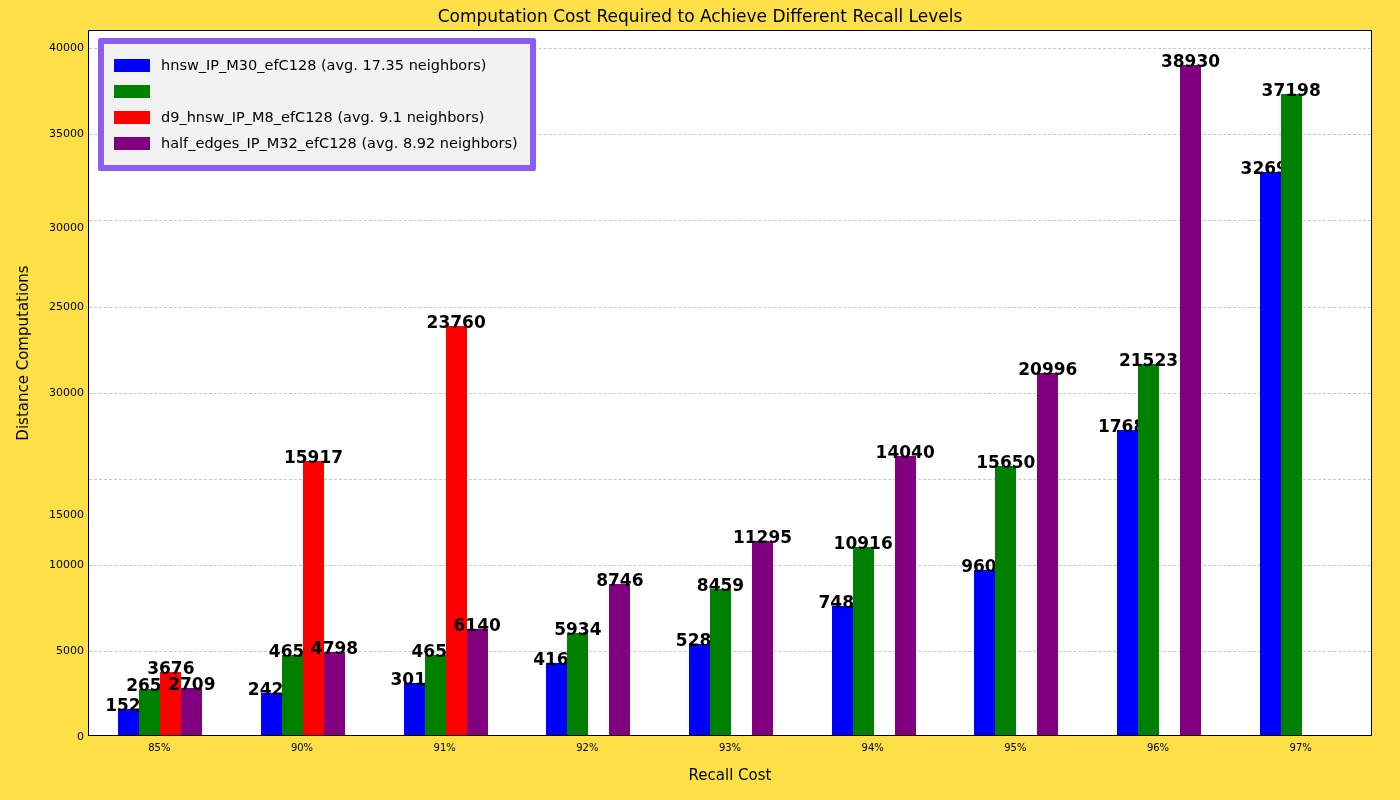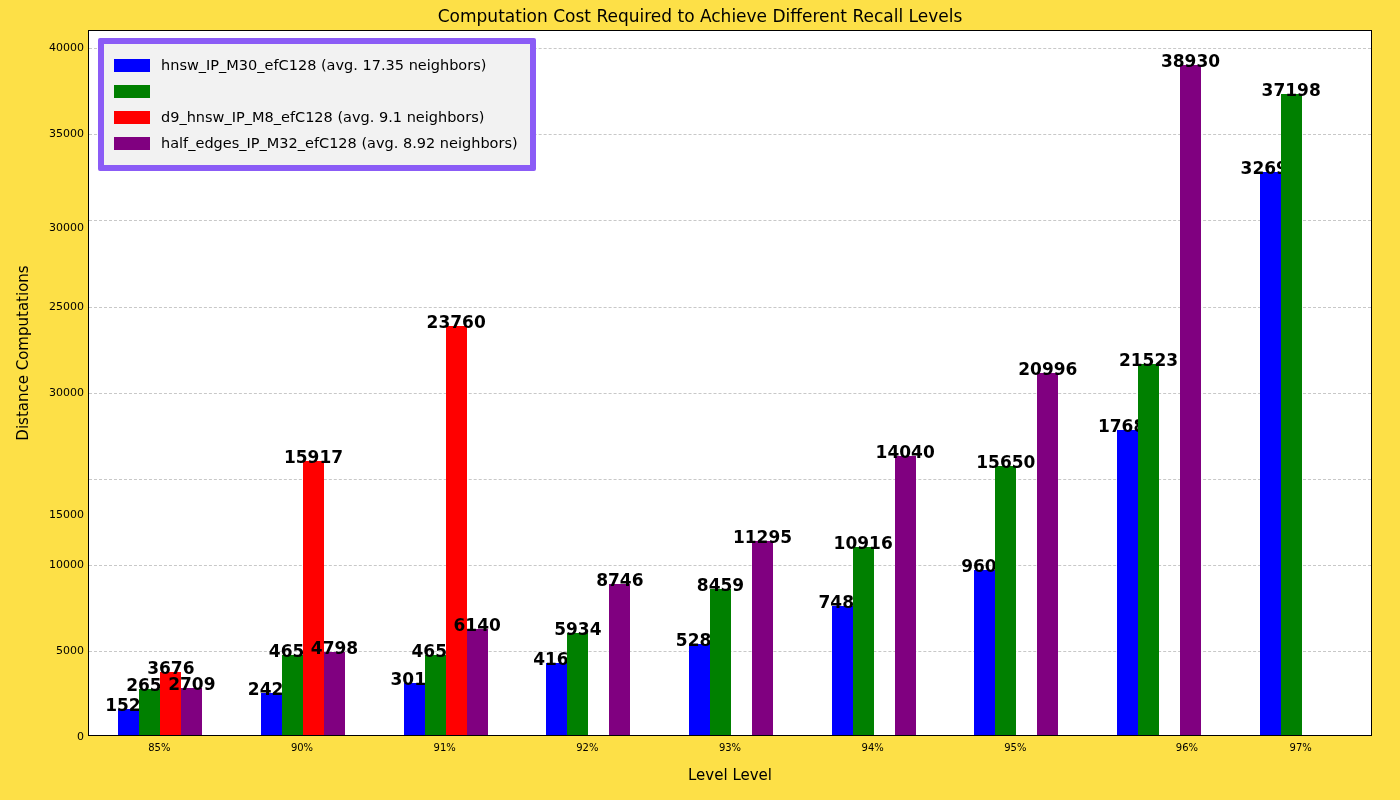--- a/index.html
+++ b/index.html
@@ -119,21 +119,21 @@
   }
 </style>
 </head>
 <body>
 
 <div id="fig">
 
   <div id="chart-title">Computation Cost Required to Achieve Different Recall Levels</div>
 
   <div id="ylabel">Distance Computations</div>
-  <div id="xlabel">Level Level</div>
+  <div id="xlabel">Recall Cost</div>
 
   <div id="plot">
     <div id="grid-layer">
         <div class="gridline" style="top: 619.902px;"></div>
         <div class="gridline" style="top: 533.805px;"></div>
         <div class="gridline" style="top: 447.707px;"></div>
         <div class="gridline" style="top: 361.61px;"></div>
         <div class="gridline" style="top: 275.512px;"></div>
         <div class="gridline" style="top: 189.415px;"></div>
         <div class="gridline" style="top: 103.317px;"></div>
@@ -213,21 +213,21 @@
       <div class="ytick" style="top: 47.2195px;">40000</div>
     </div>
   <div id="xtick-layer">
       <div class="xtick" style="left: 159.333px;">85%</div>
       <div class="xtick" style="left: 302px;">90%</div>
       <div class="xtick" style="left: 444.667px;">91%</div>
       <div class="xtick" style="left: 587.333px;">92%</div>
       <div class="xtick" style="left: 730px;">93%</div>
       <div class="xtick" style="left: 872.667px;">94%</div>
       <div class="xtick" style="left: 1015.33px;">95%</div>
-      <div class="xtick" style="left: 1158px; text-align: right;">96%</div>
+      <div class="xtick" style="left: 1158px;">96%</div>
       <div class="xtick" style="left: 1300.67px;">97%</div>
     </div>
 
   <div id="legend">
       <div class="legend-row">
         <div class="legend-swatch" style="background: rgb(0, 0, 255);"></div>
         <div class="legend-text">hnsw_IP_M30_efC128 (avg. 17.35 neighbors)</div>
       </div>
       <div class="legend-row">
         <div class="legend-swatch" style="background: rgb(0, 128, 0);"></div>

